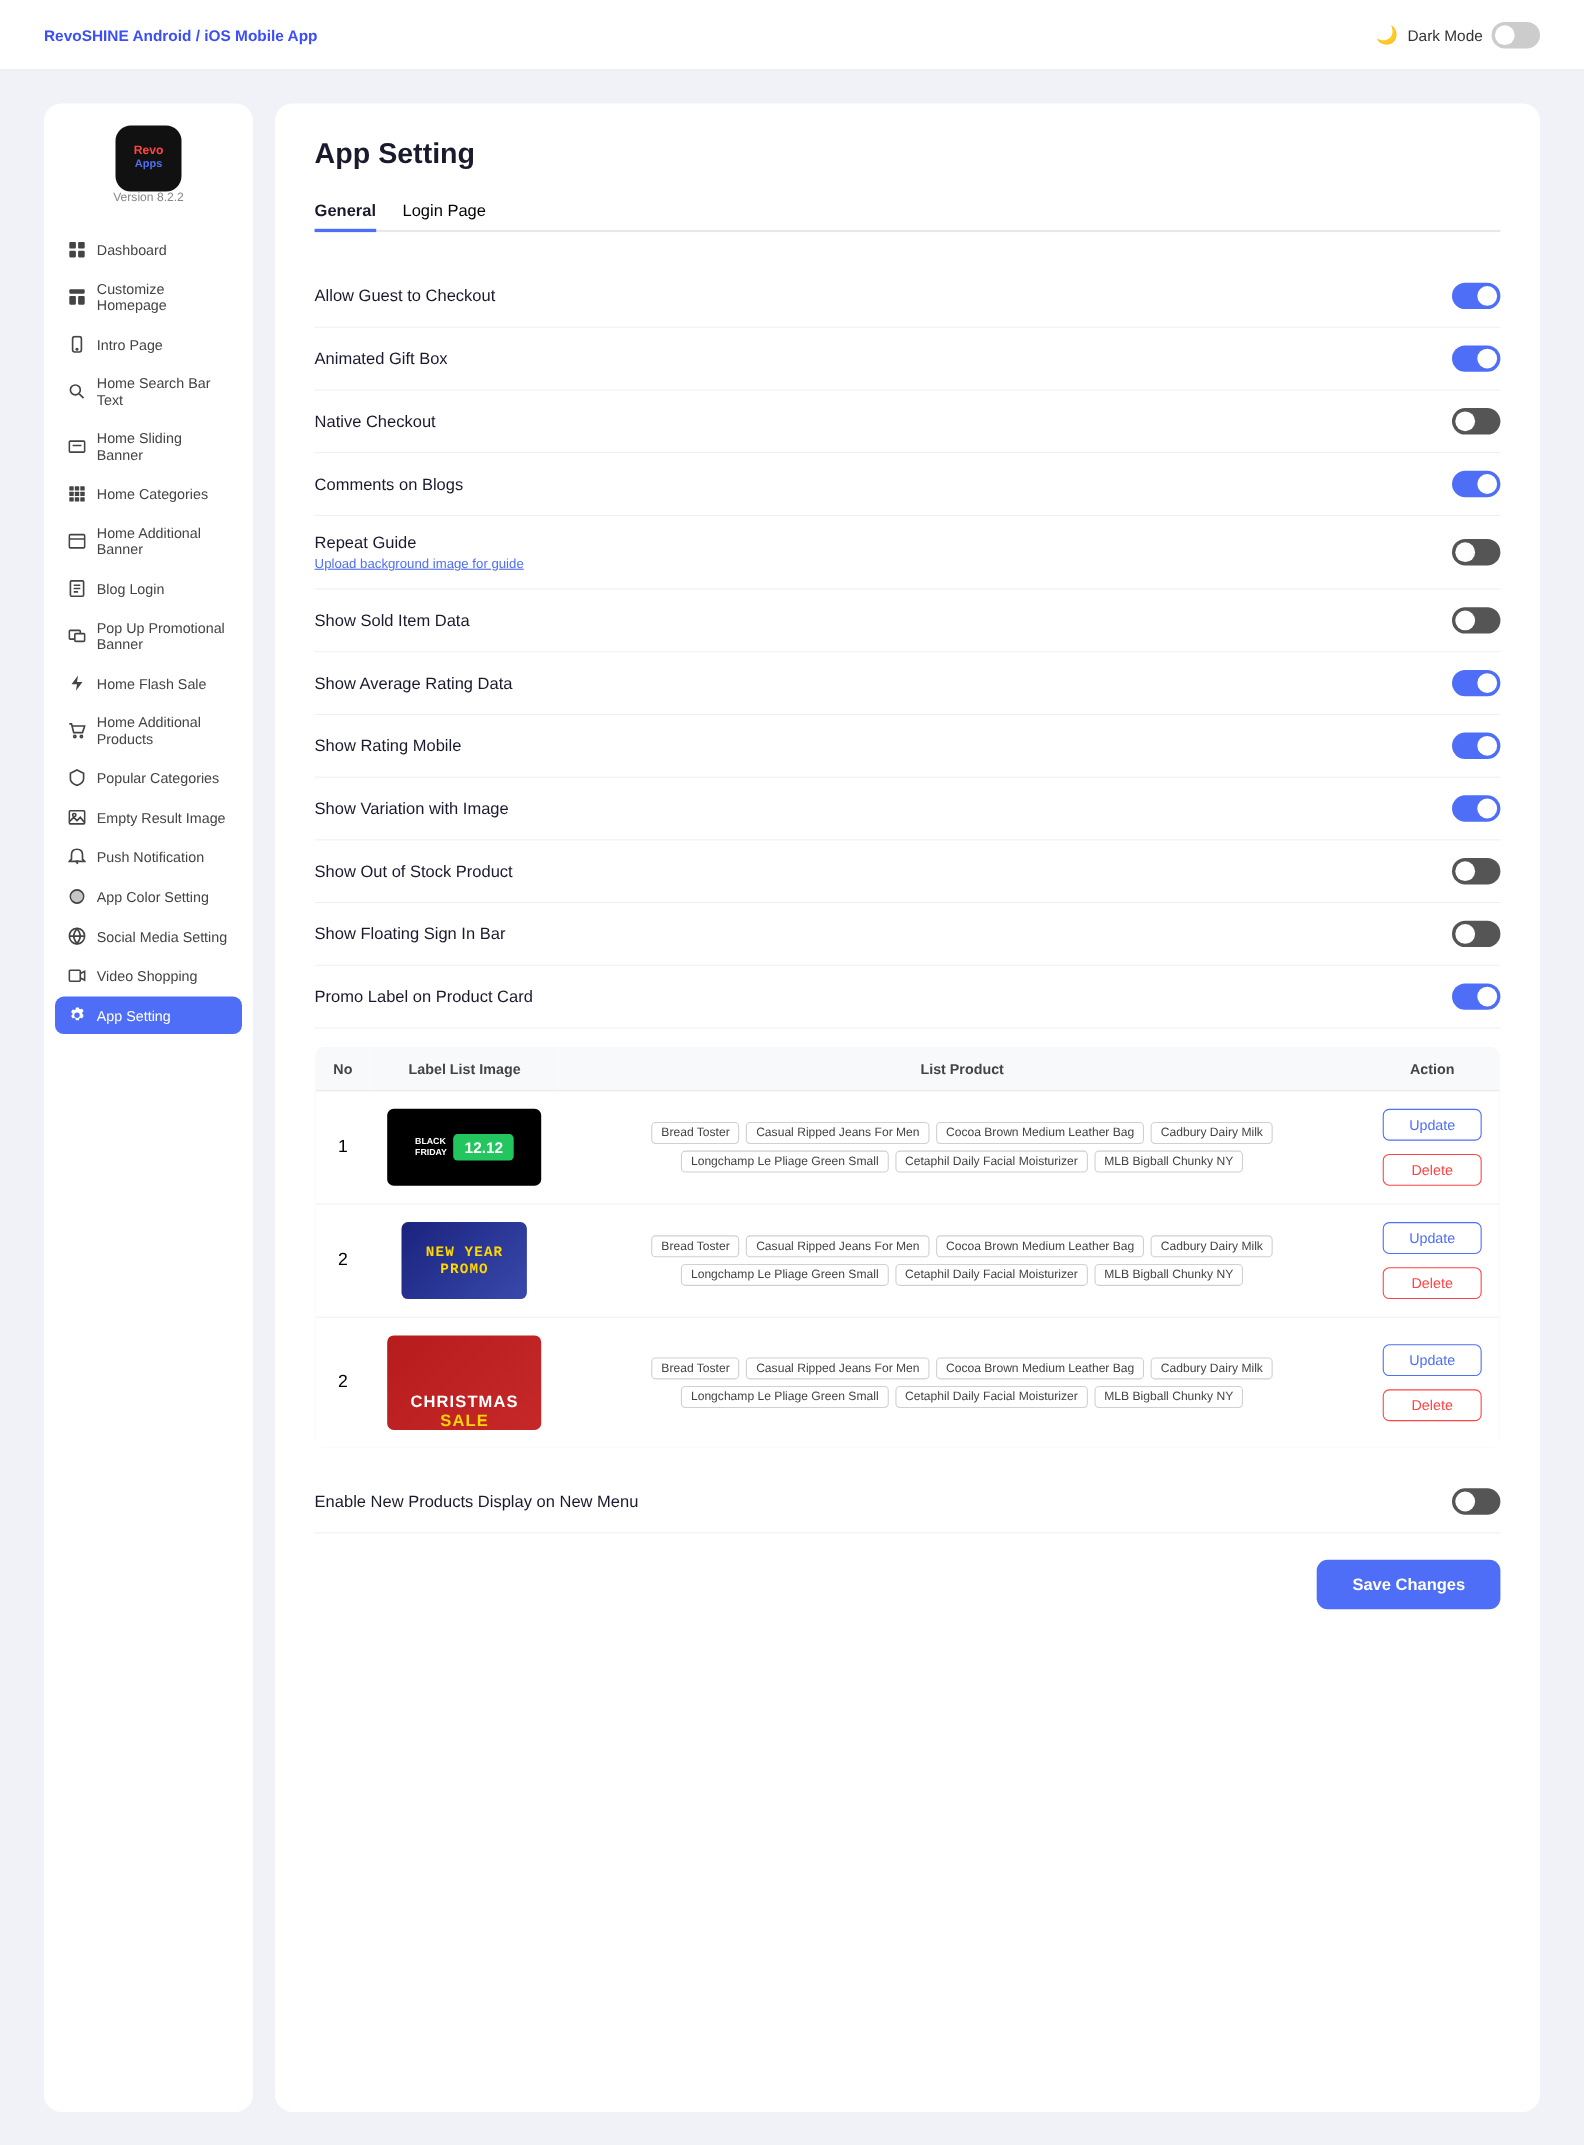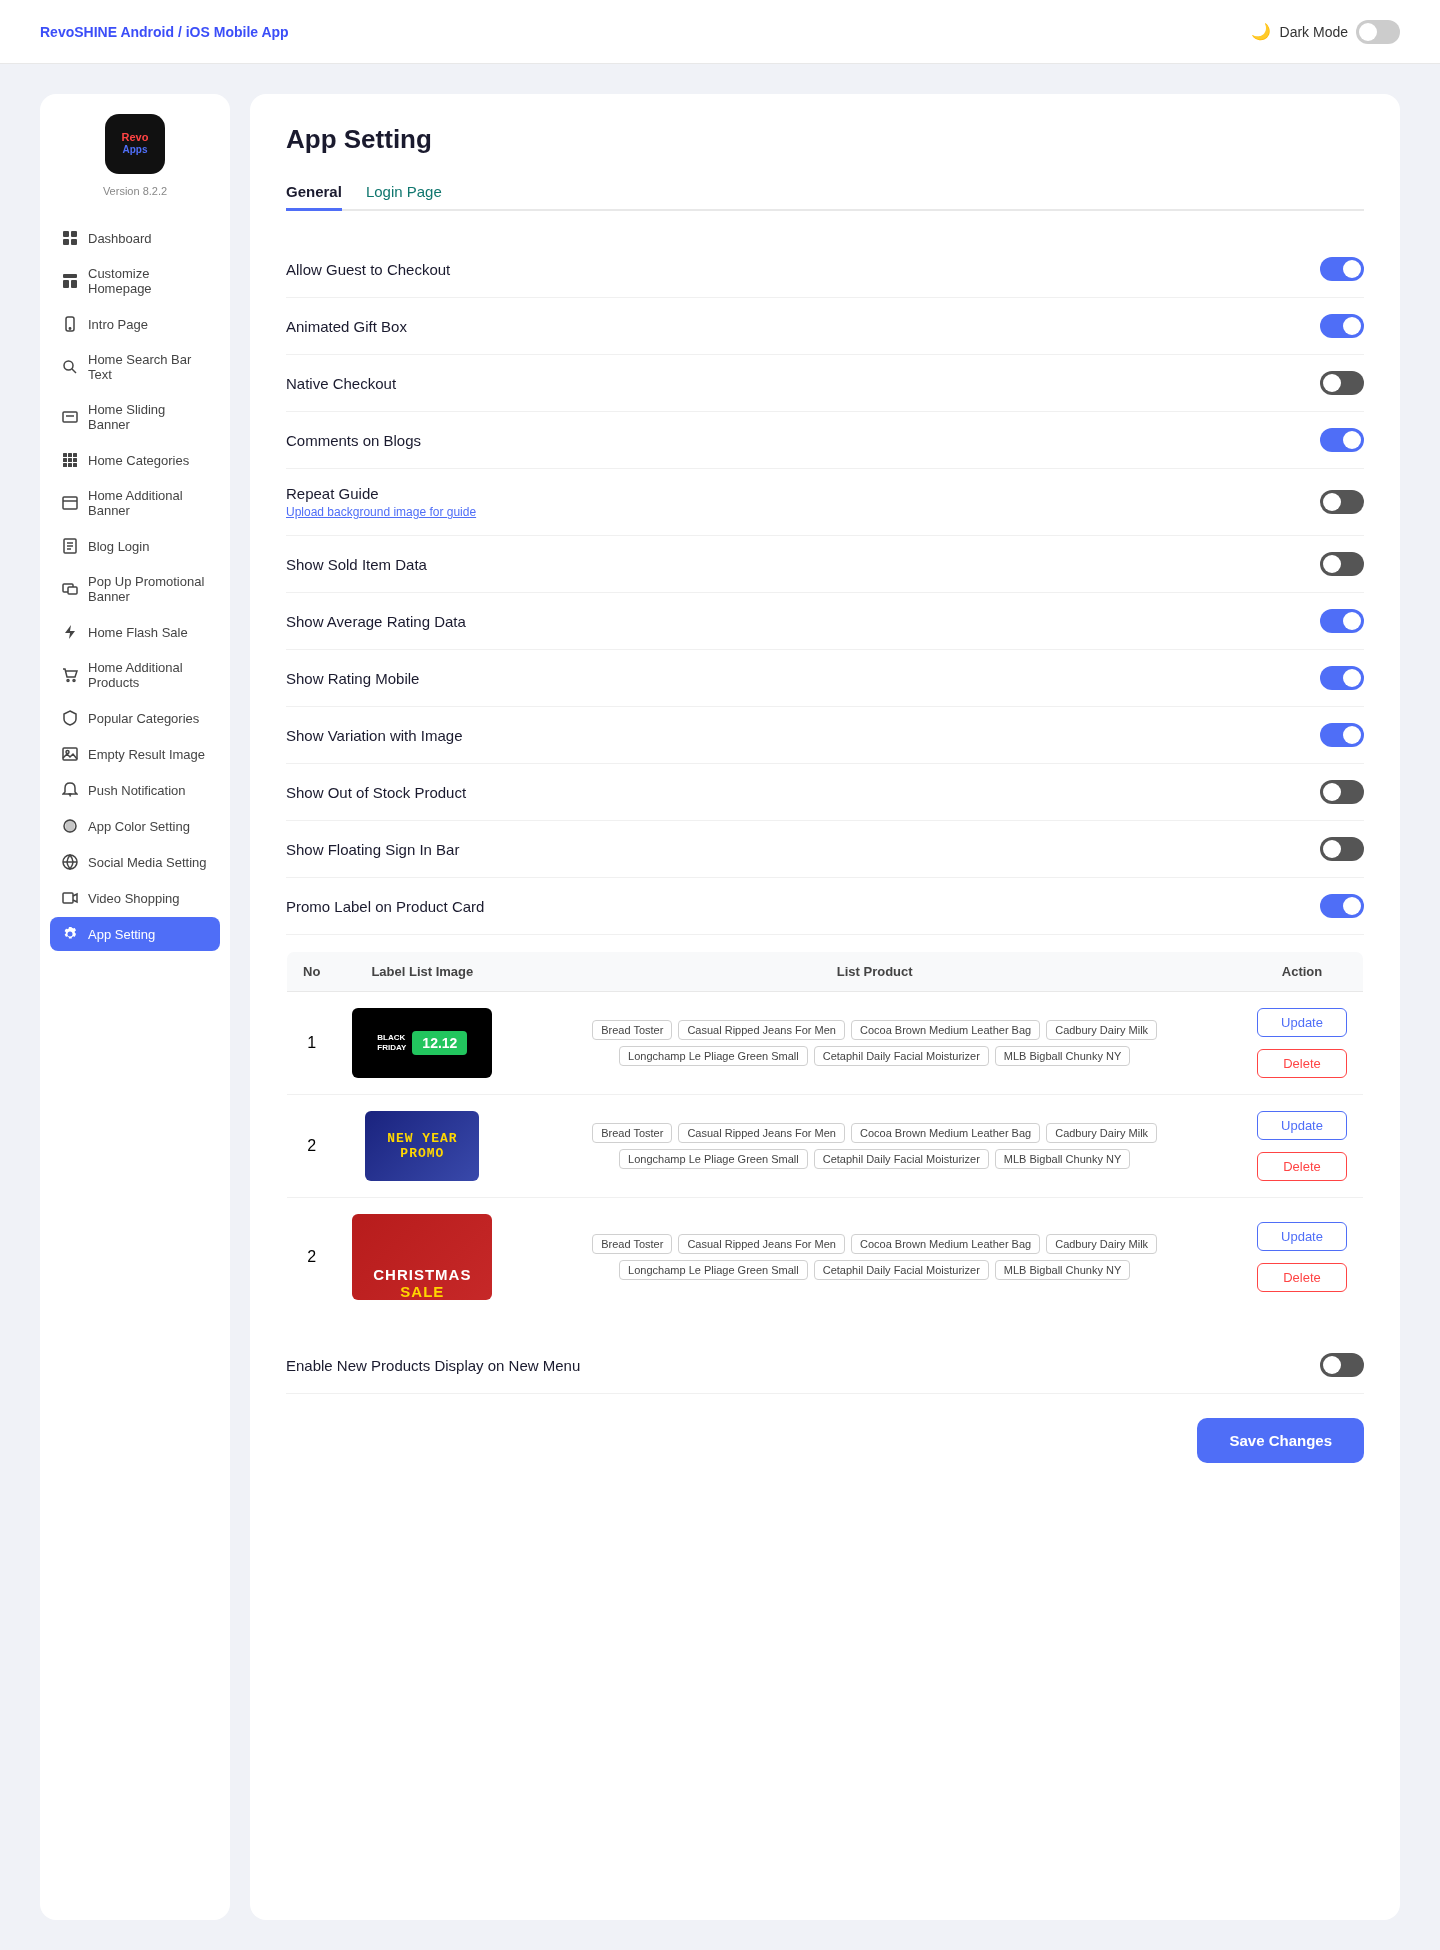--- a/index.html
+++ b/index.html
@@ -19,36 +19,36 @@
     .toggle input:checked + .toggle-slider:before { transform: translateX(20px); }
     .toggle.off .toggle-slider { background: #555; }
     .toggle.off .toggle-slider:before { }
 
     
     .main-layout { display: flex; padding: 30px 40px; gap: 20px; min-height: calc(1950px - 64px); }
 
     
     .sidebar { width: 190px; flex-shrink: 0; background: #fff; border-radius: 16px; padding: 20px 10px; display: flex; flex-direction: column; align-items: center; }
     .logo-area { display: flex; flex-direction: column; align-items: center; margin-bottom: 24px; }
-    .logo-box { width: 60px; height: 60px; background: #111; border-radius: 14px; display: flex; align-items: center; justify-content: center; margin-bottom: 11px; position: relative; overflow: hidden; }
+    .logo-box { width: 60px; height: 60px; background: #111; border-radius: 14px; display: flex; align-items: center; justify-content: center; margin-bottom: 0; position: relative; overflow: hidden; }
     .logo-version { font-size: 11px; color: #888; }
 
     .nav-items { width: 100%; }
     .nav-item { display: flex; align-items: center; gap: 10px; padding: 9px 12px; border-radius: 8px; cursor: pointer; font-size: 13px; color: #444; margin-bottom: 2px; }
     .nav-item.active { background: #4f6ef7; color: white; }
     .nav-item .nav-icon { width: 16px; height: 16px; flex-shrink: 0; }
 
     
     .content-area { flex: 1; background: #fff; border-radius: 16px; padding: 30px 36px; }
 
     .page-title { font-size: 26px; font-weight: 700; color: #1a1a2e; margin-bottom: 20px; }
 
     
     .tabs { display: flex; gap: 24px; border-bottom: 2px solid #e8e8e8; margin-bottom: 30px; }
-    .tab { padding: 8px 0; font-size: 15px; color: #0f766e; cursor: pointer; border-bottom: 3px solid transparent; margin-bottom: -2px; }
+    .tab { padding: 8px 0; font-size: 15px; color: #000000; cursor: pointer; border-bottom: 3px solid transparent; margin-bottom: -2px; }
     .tab.active { color: #1a1a2e; font-weight: 600; border-bottom-color: #4f6ef7; }
 
     
     .setting-row { display: flex; align-items: center; justify-content: space-between; padding: 16px 0; border-bottom: 1px solid #f0f0f0; }
     .setting-label { font-size: 15px; color: #1a1a2e; font-weight: 500; }
     .setting-sublabel { font-size: 12px; color: #4f6ef7; margin-top: 3px; text-decoration: underline; cursor: pointer; }
 
     
     .promo-table { width: 100%; border-collapse: collapse; border: 1px solid #e8e8e8; border-radius: 8px; overflow: hidden; margin-top: 16px; }
     .promo-table th { background: #f8f9fa; font-size: 13px; font-weight: 600; color: #444; padding: 12px 16px; text-align: center; border-bottom: 1px solid #e8e8e8; }

